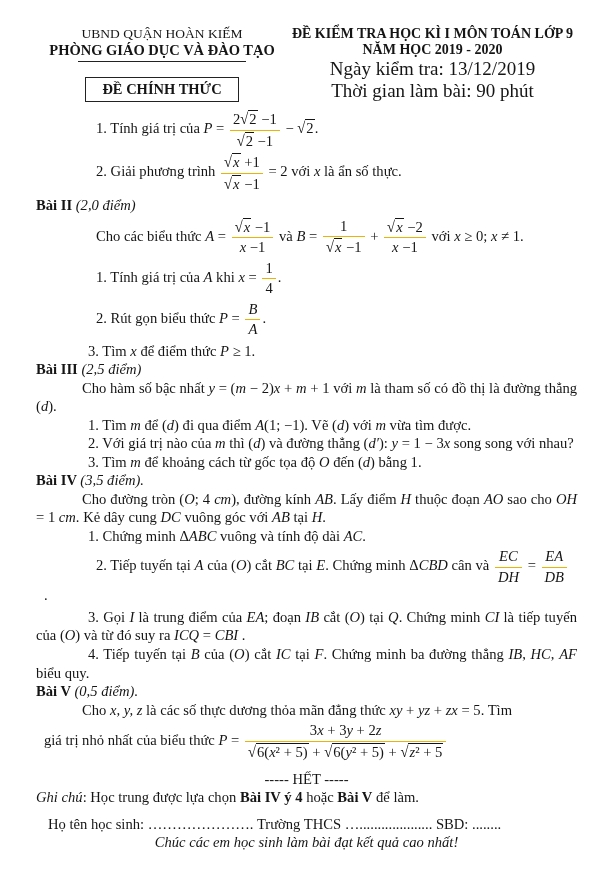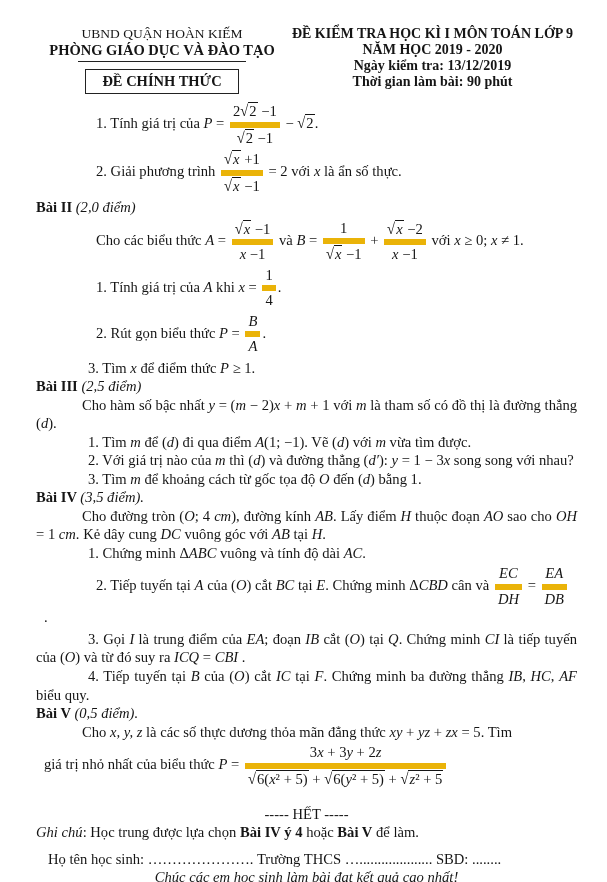--- a/index.html
+++ b/index.html
@@ -12,52 +12,52 @@
 
   
   .header{display:flex;}
   .h-left{width:252px;text-align:center;}
   .h-right{flex:1;text-align:center;}
   .l1{font-size:13.5px;white-space:nowrap;}
   .l2{font-size:14.5px;font-weight:bold;white-space:nowrap;}
   .underbar{width:168px;border-bottom:1.6px solid #222;margin:2px auto 0;}
   .exam-box{
     display:inline-block;border:1.7px solid #222;
-    padding:3px 16px;font-weight:bold;font-size:14.5px;margin-top:7px;
+    padding:3px 16px;font-weight:bold;font-size:14.5px;margin-top:15px;
     white-space:nowrap;
   }
   .r1{font-size:14px;font-weight:bold;white-space:nowrap;}
   .r2{font-size:14px;font-weight:bold;}
-  .r3,.r4{font-size:14px;font-weight:bold;}
+  .r3,.r4{font-size:19px;}
   .r5{font-size:14px;font-style:italic;text-decoration:underline;}
 
   
   .docbody{margin-top:8px;}
   .para{font-size:14.6px;line-height:1.27;text-align:justify;}
   .head{text-align:left;}
   .indent{text-indent:46px;}
   .item{text-indent:52px;}
   .fline{margin:3px 8px;}
   .center{text-align:center;text-indent:0;}
 
   .i{font-style:italic;}
   .b{font-weight:bold;}
 
   
   .fr{display:inline-block;vertical-align:middle;text-align:center;padding:0 2px;text-indent:0;line-height:1.2;}
-  .fr .n{display:block;border-bottom:6px solid #eab308;padding:0 3px 1px;}
+  .fr .n{display:block;border-bottom:1px solid #eab308;padding:0 3px 1px;}
   .fr .d{display:block;padding:1px 3px 0;}
   
   .sq{white-space:nowrap;text-indent:0;}
   .sq .rs{display:inline-block;transform:scaleY(1.08);}
   .sq .rad{display:inline-block;border-top:1px solid #151515;padding:0 1px;line-height:1.15;}
 
   
   .footer{margin-top:2px;}
-  .het{font-size:14.6px;text-align:center;margin-top:18px;}
+  .het{font-size:14.6px;text-align:center;margin-top:10px;}
   .names{font-size:14.6px;margin-top:9px;padding-left:12px;}
 </style>
 </head>
 <body>
 
 <div class="page">
 
   <div class="header">
     <div class="h-left">
       <div class="l1">UBND QUẬN HOÀN KIẾM</div>

